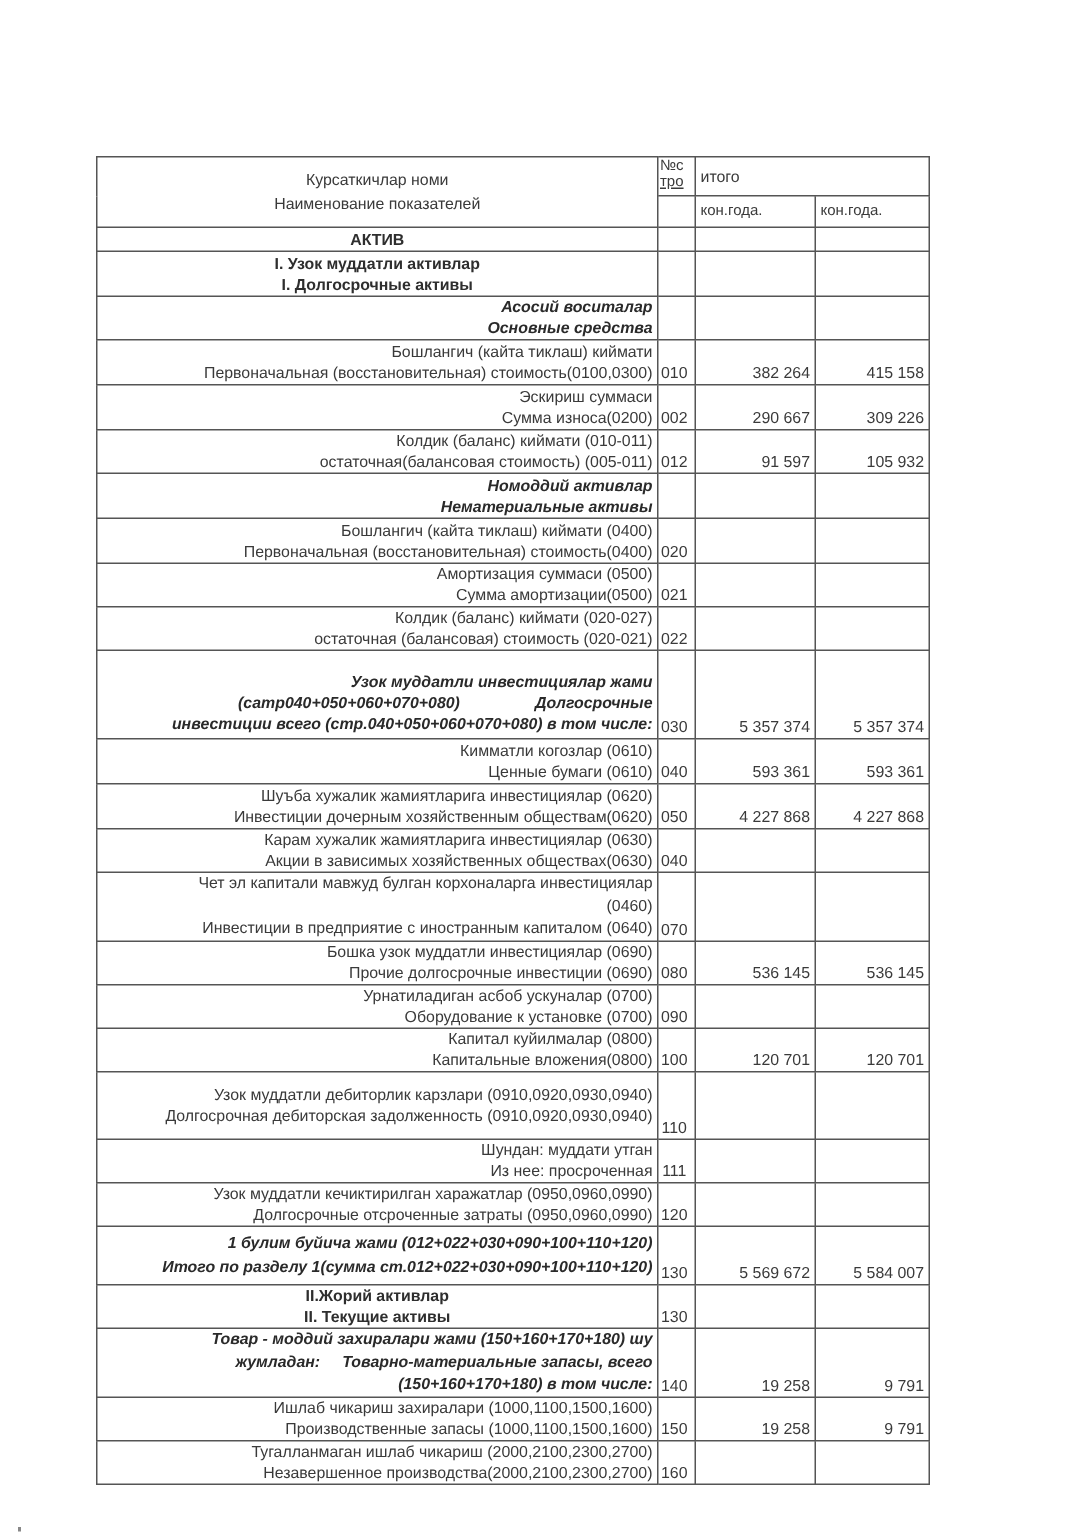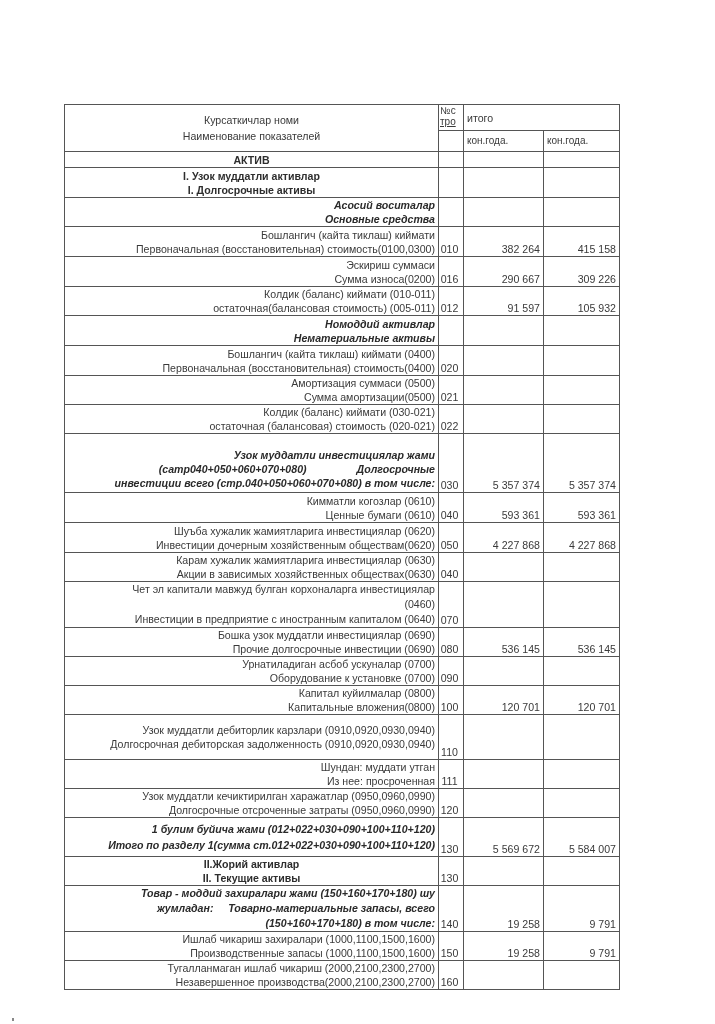--- a/index.html
+++ b/index.html
@@ -88,21 +88,21 @@
           </td>
     <td class="code">010</td>
     <td class="val">382 264</td>
     <td class="val">415 158</td>
   </tr>
   <tr style="height:30px">
     <td class="name">
             <span class="line">Эскириш суммаси</span>
             <span class="line">Сумма износа(0200)</span>
           </td>
-    <td class="code">016</td>
+    <td class="code">002</td>
     <td class="val">290 667</td>
     <td class="val">309 226</td>
   </tr>
   <tr style="height:29px">
     <td class="name">
             <span class="line">Колдик (баланс) киймати (010-011)</span>
             <span class="line">остаточная(балансовая стоимость) (005-011)</span>
           </td>
     <td class="code">012</td>
     <td class="val">91 597</td>
@@ -130,21 +130,21 @@
     <td class="name">
             <span class="line">Амортизация суммаси (0500)</span>
             <span class="line">Сумма амортизации(0500)</span>
           </td>
     <td class="code">021</td>
     <td class="val"></td>
     <td class="val"></td>
   </tr>
   <tr style="height:29px">
     <td class="name">
-            <span class="line">Колдик (баланс) киймати (030-021)</span>
+            <span class="line">Колдик (баланс) киймати (020-027)</span>
             <span class="line">остаточная (балансовая) стоимость (020-021)</span>
           </td>
     <td class="code">022</td>
     <td class="val"></td>
     <td class="val"></td>
   </tr>
   <tr style="height:59px">
     <td class="name bold ital" style="padding-bottom:2px">
             <span class="line" style="white-space:pre">Узок муддатли инвестициялар жами</span>
             <span class="line" style="white-space:pre">(camp040+050+060+070+080)                 Долгосрочные</span>

